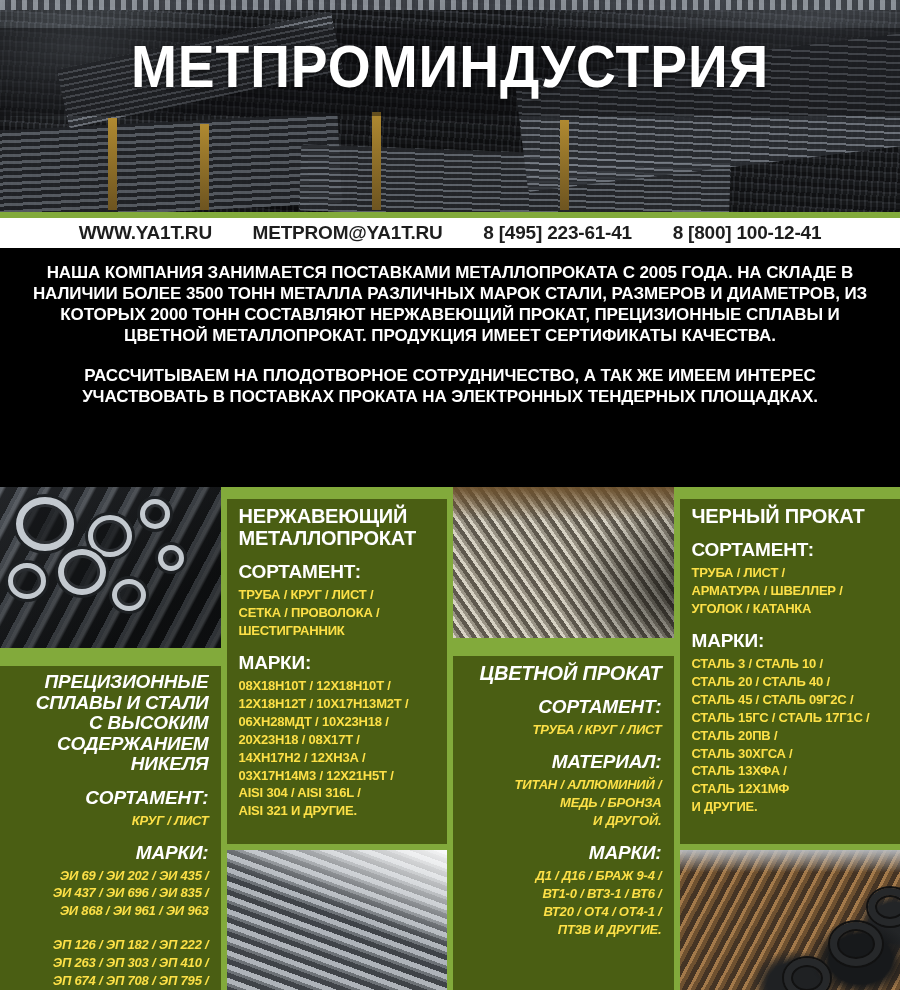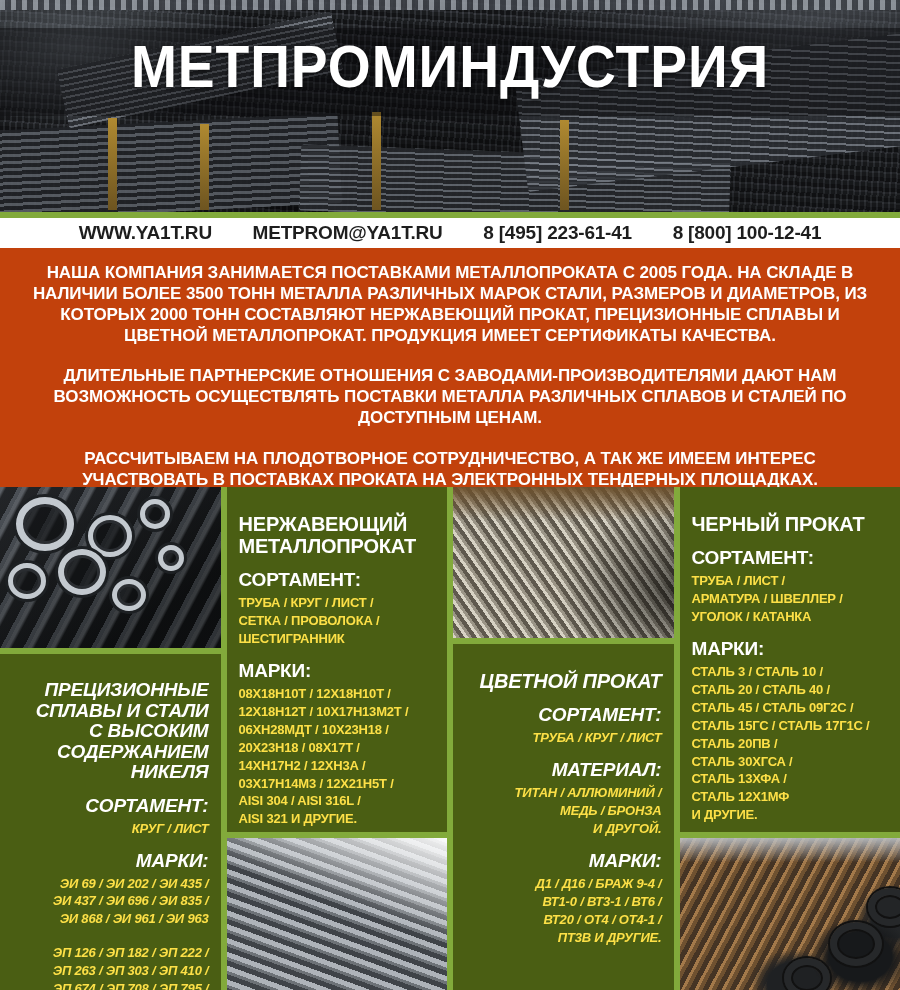--- a/index.html
+++ b/index.html
@@ -40,28 +40,28 @@
     color:#fff; font-size:60px; font-weight:bold; letter-spacing:1px; line-height:1.1;
     transform:scaleX(.92); text-shadow:0 2px 6px rgba(0,0,0,.6); }
 
   
   .accent-strip { width:900px; height:6px; background:#82aa3b; }
   .contact-bar { width:900px; height:30px; background:#ffffff; display:flex; align-items:center;
     justify-content:space-evenly; padding:0 38px; }
   .contact-item { color:#1e1e1e; font-size:19px; font-weight:bold; letter-spacing:-.2px; white-space:nowrap; cursor:pointer; }
 
   
-  .about { width:900px; height:239px; background:#c2410c; padding:14px 24px 0; overflow:hidden; }
+  .about { width:900px; height:239px; background:#000000; padding:14px 24px 0; overflow:hidden; }
   .about p { color:#fff; font-size:17px; font-weight:bold; line-height:1.24; text-align:center;
     letter-spacing:-.1px; margin:0 auto 19px; max-width:856px; }
 
   
   .grid { width:900px; height:503px; background:#82aa3b; display:flex; gap:6px; }
   .col { flex:1 1 0; display:flex; flex-direction:column; gap:6px; overflow:hidden; }
-  .coltext { background:#4a5e13; flex:1 1 auto; padding:24px 12px; overflow:hidden; color:#fff; }
+  .coltext { background:#4a5e13; flex:1 1 auto; padding:4px 12px; overflow:hidden; color:#fff;margin-top:12px; }
   .coltext.right { text-align:right;font-style:italic; }
   .col-title { color:#fff; font-size:20px; font-weight:bold; line-height:1.1; letter-spacing:-.2px; white-space:pre-line; margin-top:2px; }
   .col-title.small { font-size:19px; line-height:1.08; }
   .sub { color:#fff; font-size:19px; font-weight:bold; margin-top:12px; letter-spacing:-.2px; }
   .list { color:#fde047; font-size:13px; font-weight:bold; line-height:1.38; letter-spacing:-.2px;
     white-space:pre-line; margin-top:3px; }
   .list-gap { margin-top:16px; }
 
   .photo { position:relative; flex:0 0 auto; overflow:hidden; }
   
@@ -130,21 +130,20 @@
 
   <nav class="contact-bar">
     <span class="contact-item">WWW.YA1T.RU</span>
     <span class="contact-item">METPROM@YA1T.RU</span>
     <span class="contact-item">8 [495] 223-61-41</span>
     <span class="contact-item">8 [800] 100-12-41</span>
   </nav>
 
   <section class="about">
     <p>НАША КОМПАНИЯ ЗАНИМАЕТСЯ ПОСТАВКАМИ МЕТАЛЛОПРОКАТА С 2005 ГОДА. НА СКЛАДЕ В НАЛИЧИИ БОЛЕЕ 3500 ТОНН МЕТАЛЛА РАЗЛИЧНЫХ МАРОК СТАЛИ, РАЗМЕРОВ И ДИАМЕТРОВ, ИЗ КОТОРЫХ 2000 ТОНН СОСТАВЛЯЮТ НЕРЖАВЕЮЩИЙ ПРОКАТ, ПРЕЦИЗИОННЫЕ СПЛАВЫ И ЦВЕТНОЙ МЕТАЛЛОПРОКАТ. ПРОДУКЦИЯ ИМЕЕТ СЕРТИФИКАТЫ КАЧЕСТВА.</p>
-    <p>ДЛИТЕЛЬНЫЕ ПАРТНЕРСКИЕ ОТНОШЕНИЯ С ЗАВОДАМИ-ПРОИЗВОДИТЕЛЯМИ ДАЮТ НАМ ВОЗМОЖНОСТЬ ОСУЩЕСТВЛЯТЬ ПОСТАВКИ МЕТАЛЛА РАЗЛИЧНЫХ СПЛАВОВ И СТАЛЕЙ ПО ДОСТУПНЫМ ЦЕНАМ.</p>
     <p>РАССЧИТЫВАЕМ НА ПЛОДОТВОРНОЕ СОТРУДНИЧЕСТВО, А ТАК ЖЕ ИМЕЕМ ИНТЕРЕС УЧАСТВОВАТЬ В ПОСТАВКАХ ПРОКАТА НА ЭЛЕКТРОННЫХ ТЕНДЕРНЫХ ПЛОЩАДКАХ.</p>
   </section>
 
   <section class="grid">
 
     <div class="col">
       <div class="photo photo-pipes">
         <div class="ring r1"></div>
         <div class="ring r2"></div>
         <div class="ring r3"></div>

